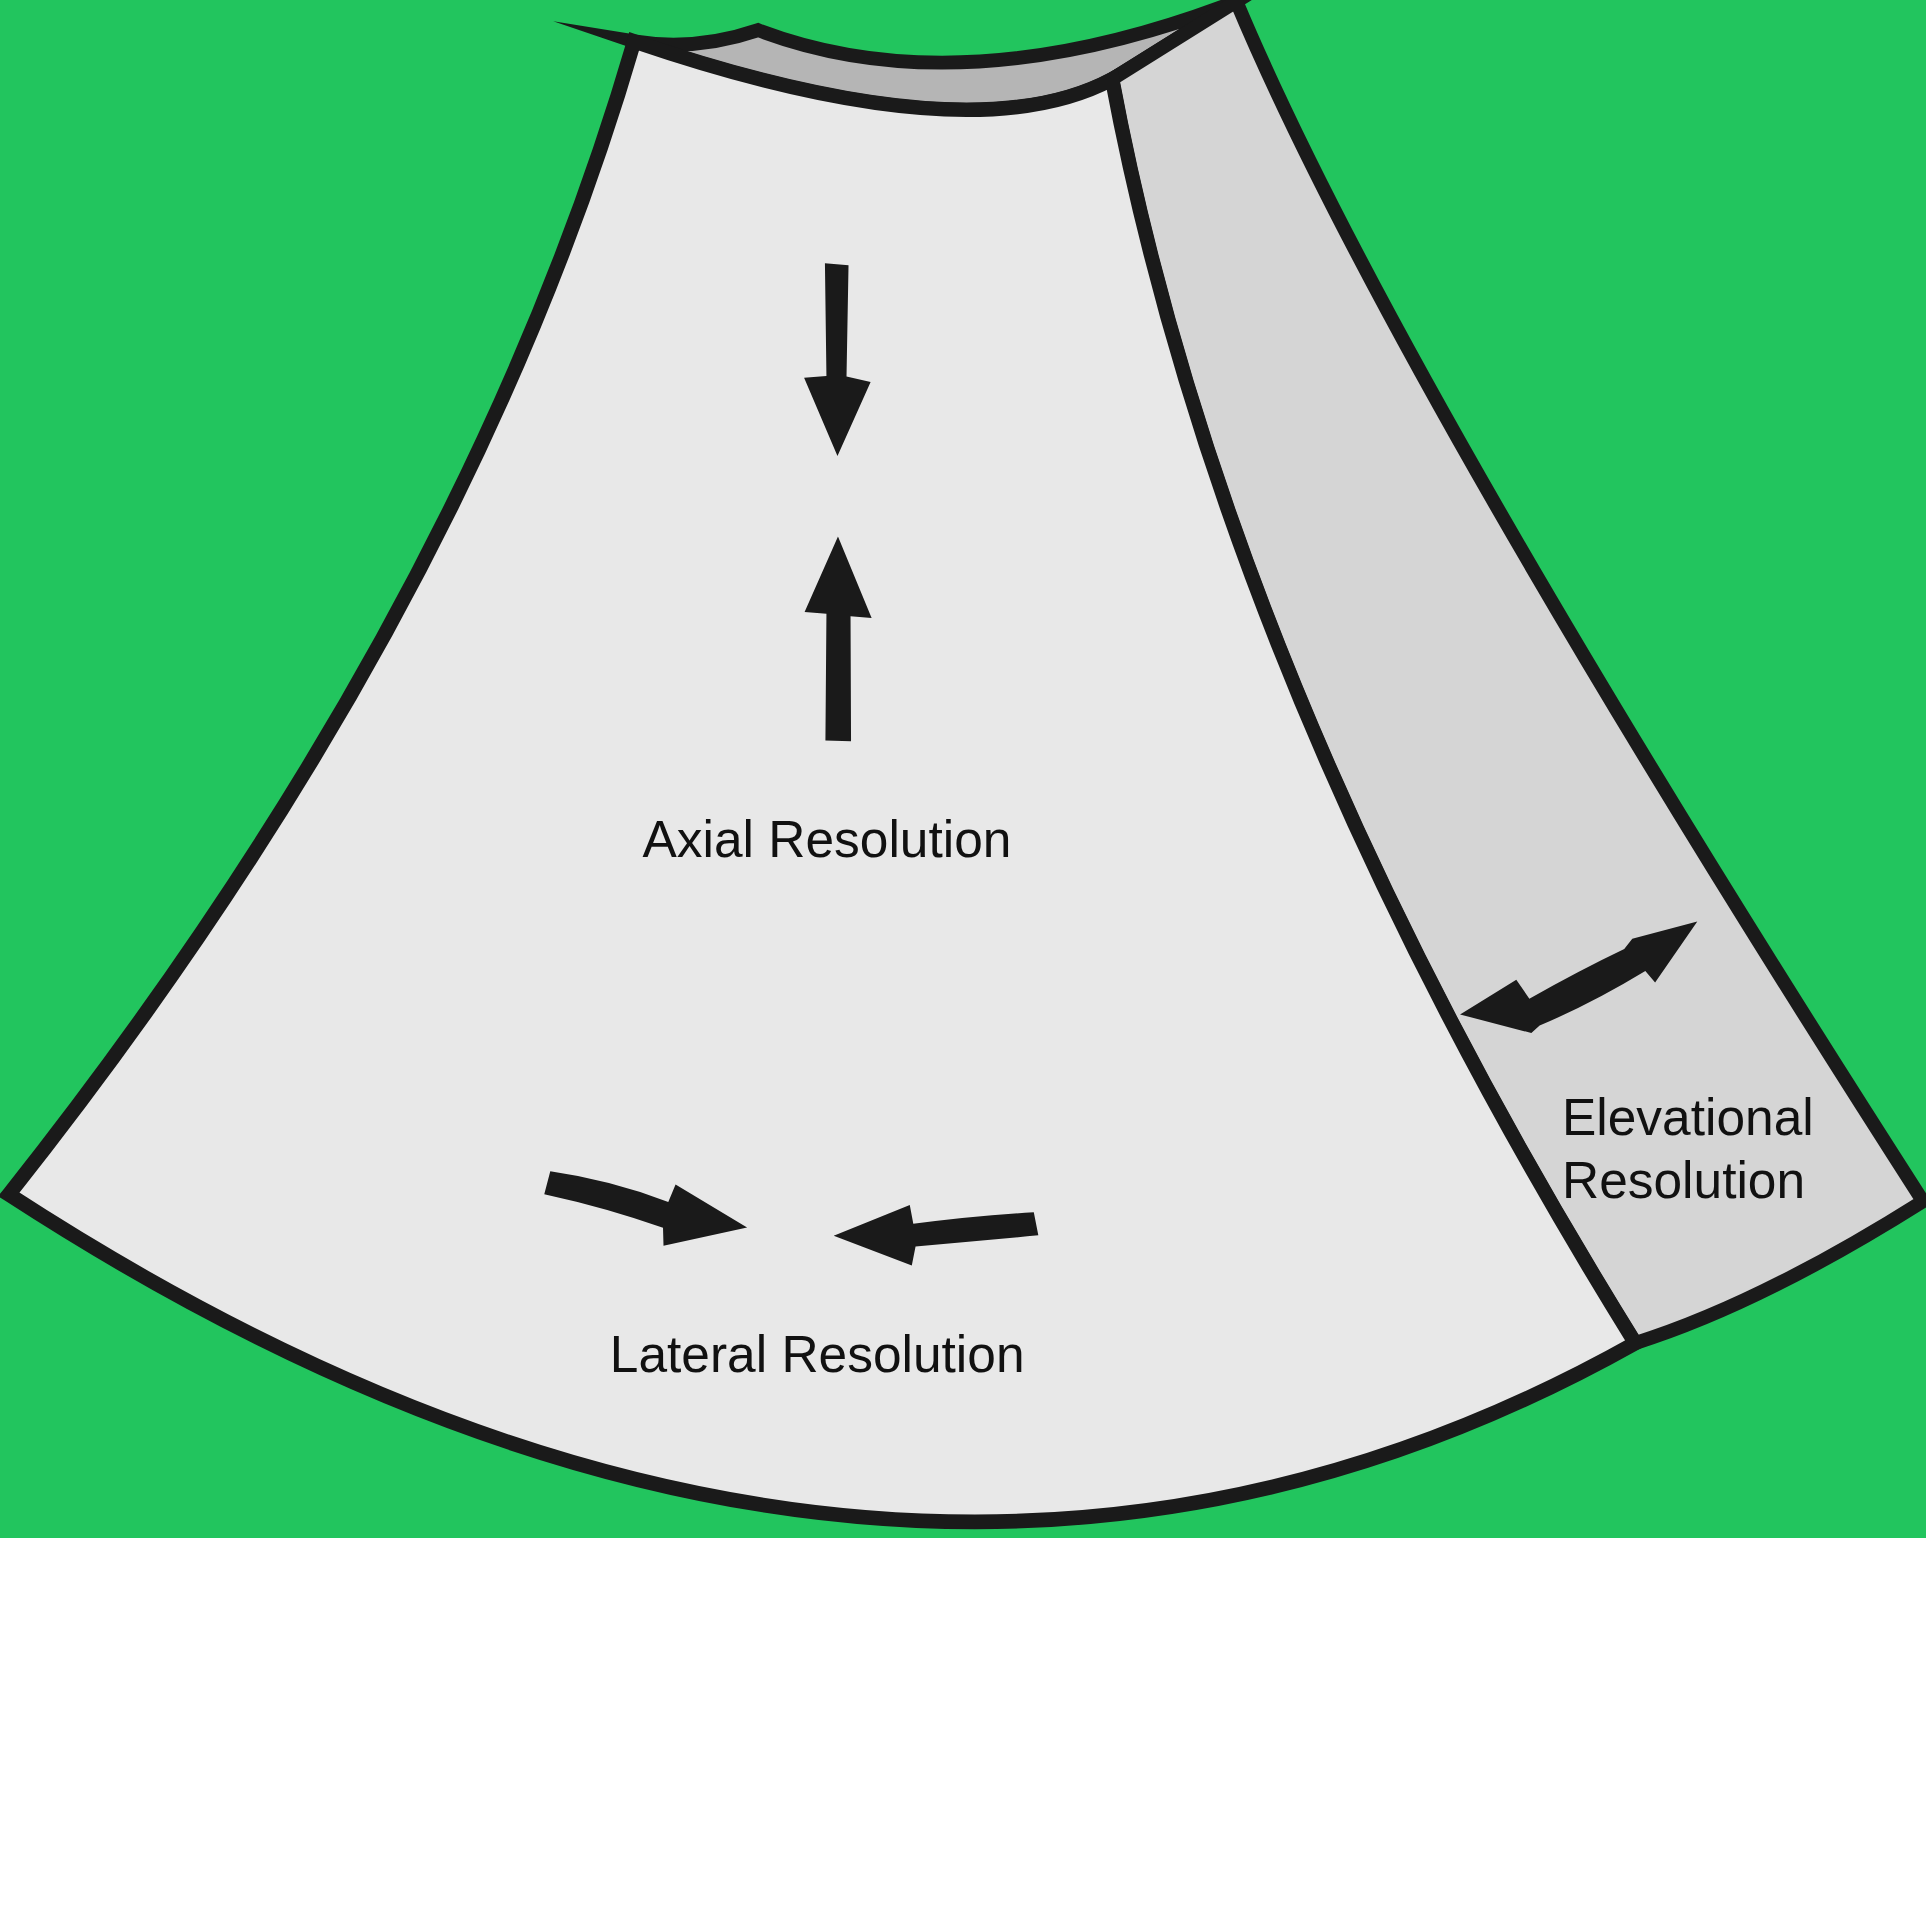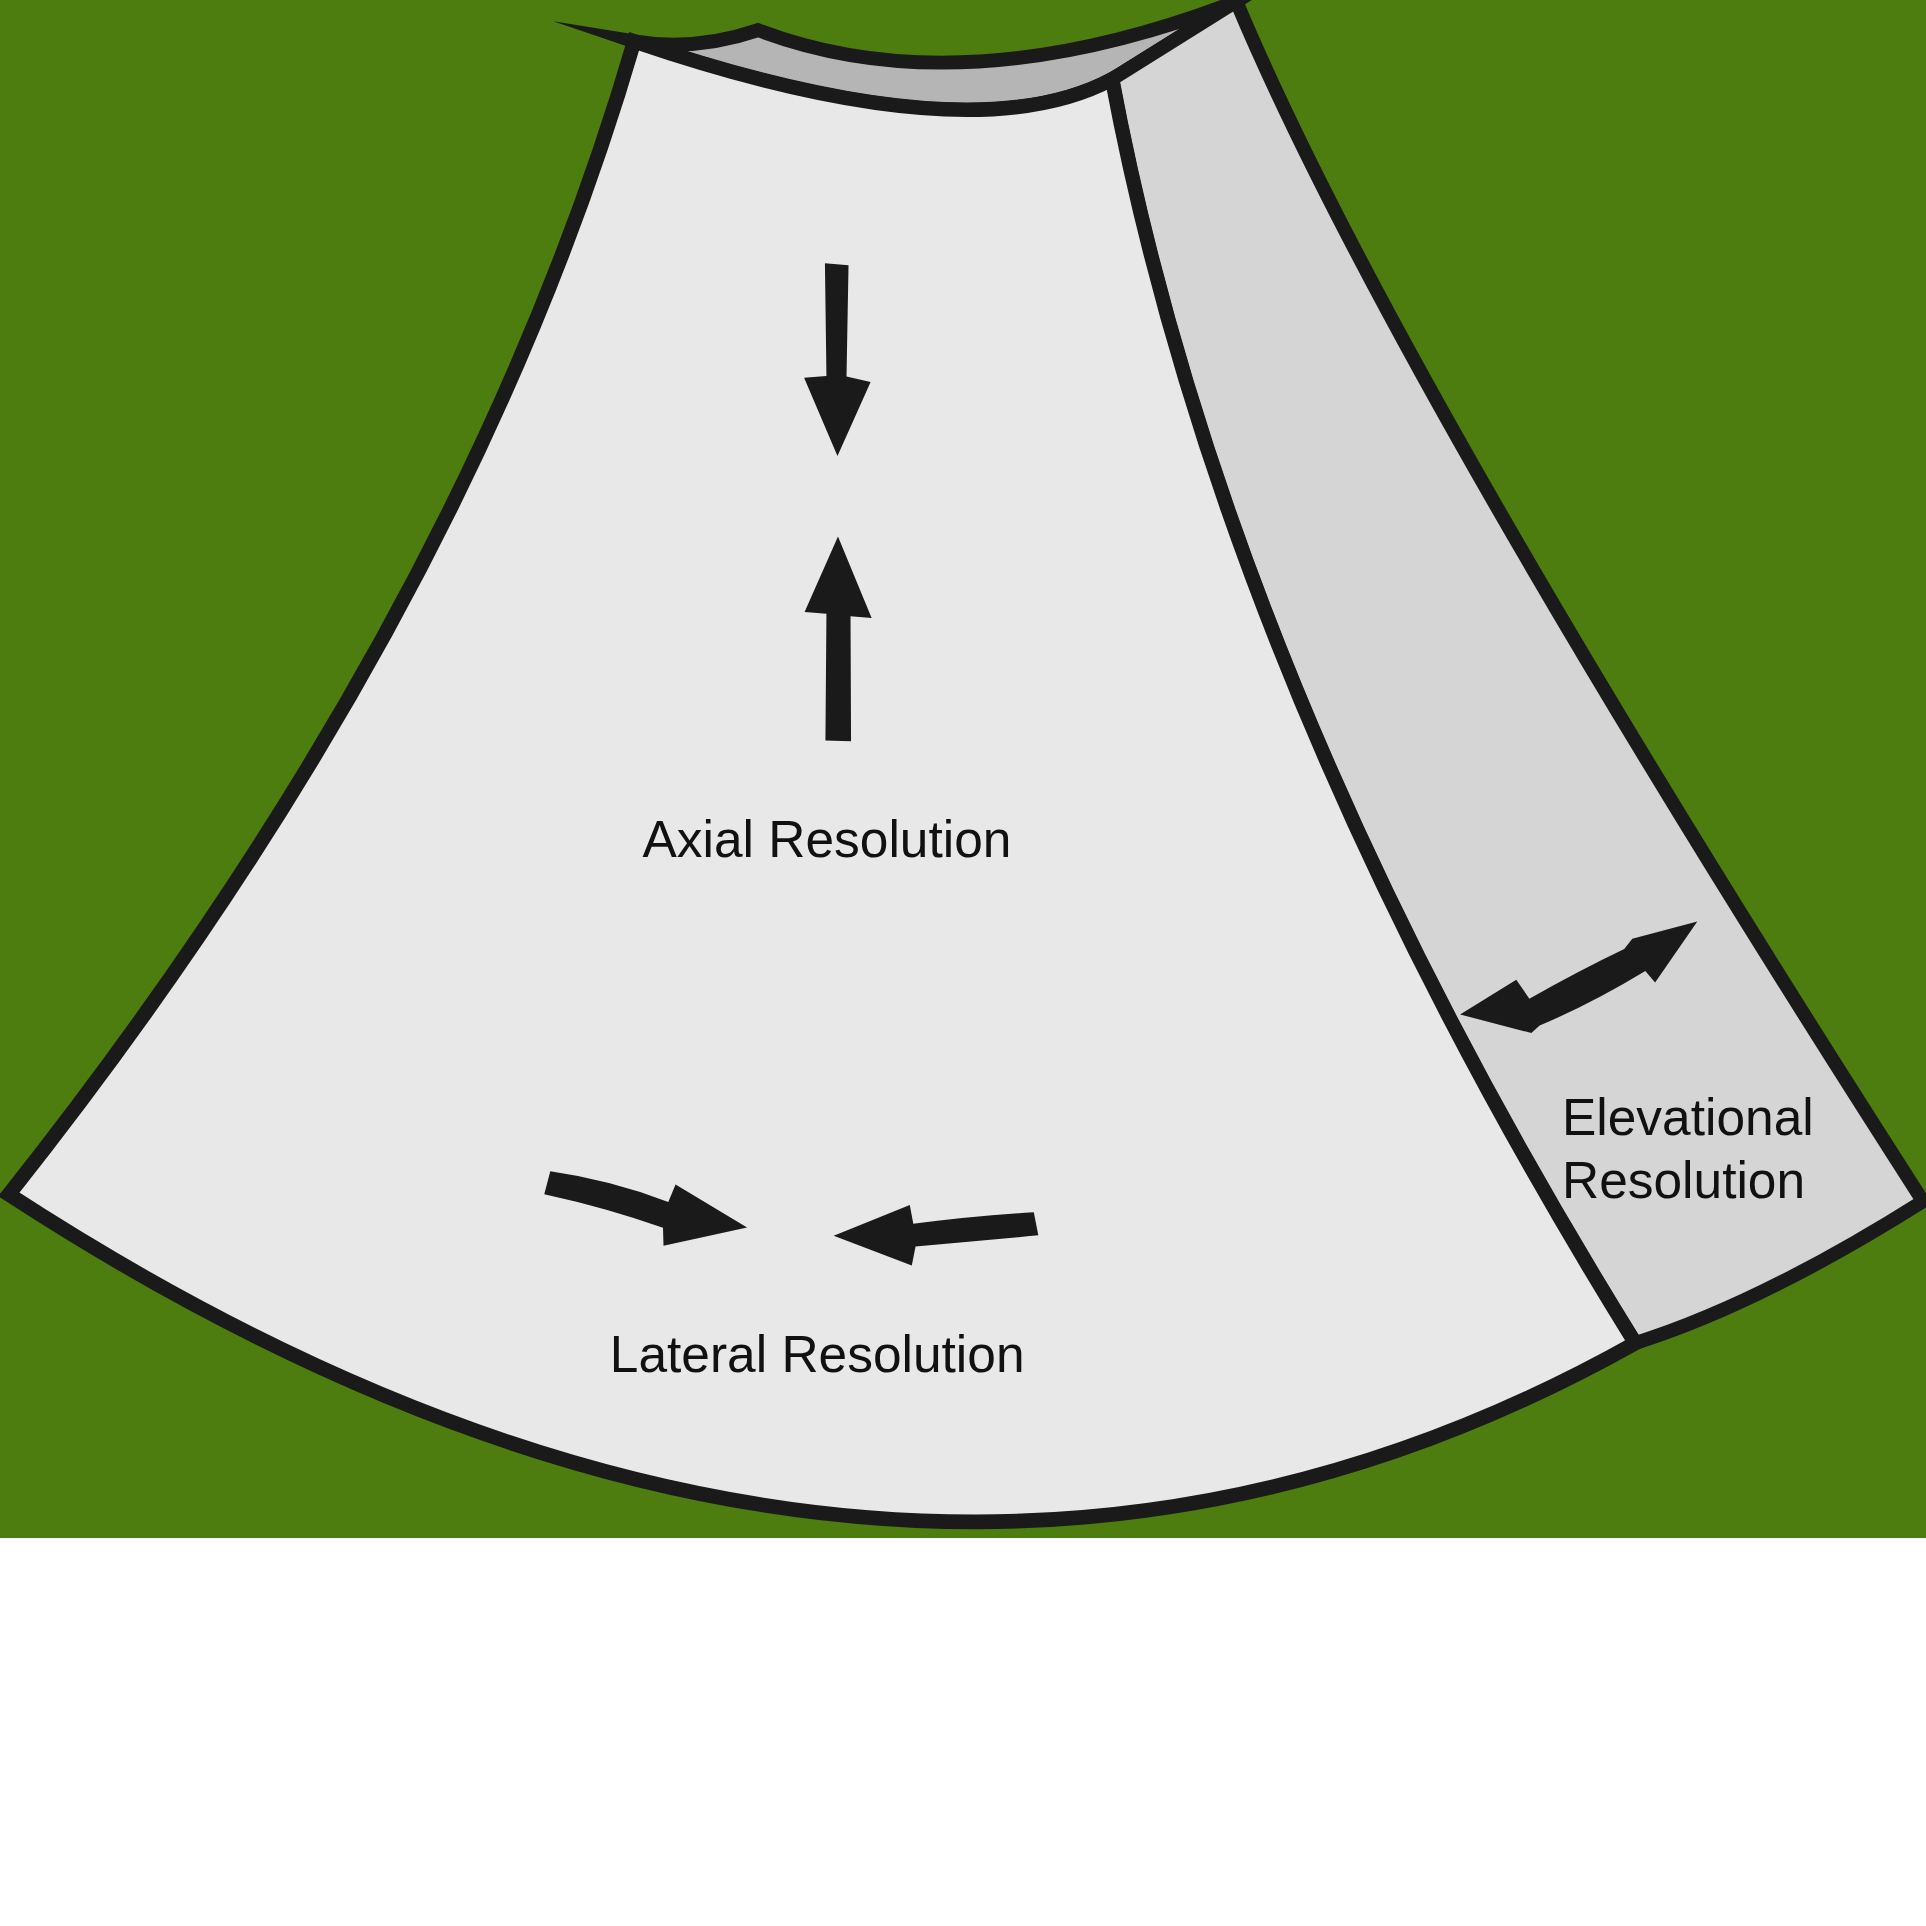--- a/index.html
+++ b/index.html
@@ -4,21 +4,21 @@
 <style>
   html, body {
     margin: 0;
     padding: 0;
     background: #ffffff;
     font-family: "Liberation Sans", sans-serif;
   }
   .stage {
     width: 100vw;
     max-width: 100%;
-    background: #4d7c0f;
+    background: #22c55e;
   }
   svg {
     display: block;
     width: 100%;
     height: auto;
   }
   .face {
     stroke-linejoin: miter;
     stroke-miterlimit: 14;
   }

